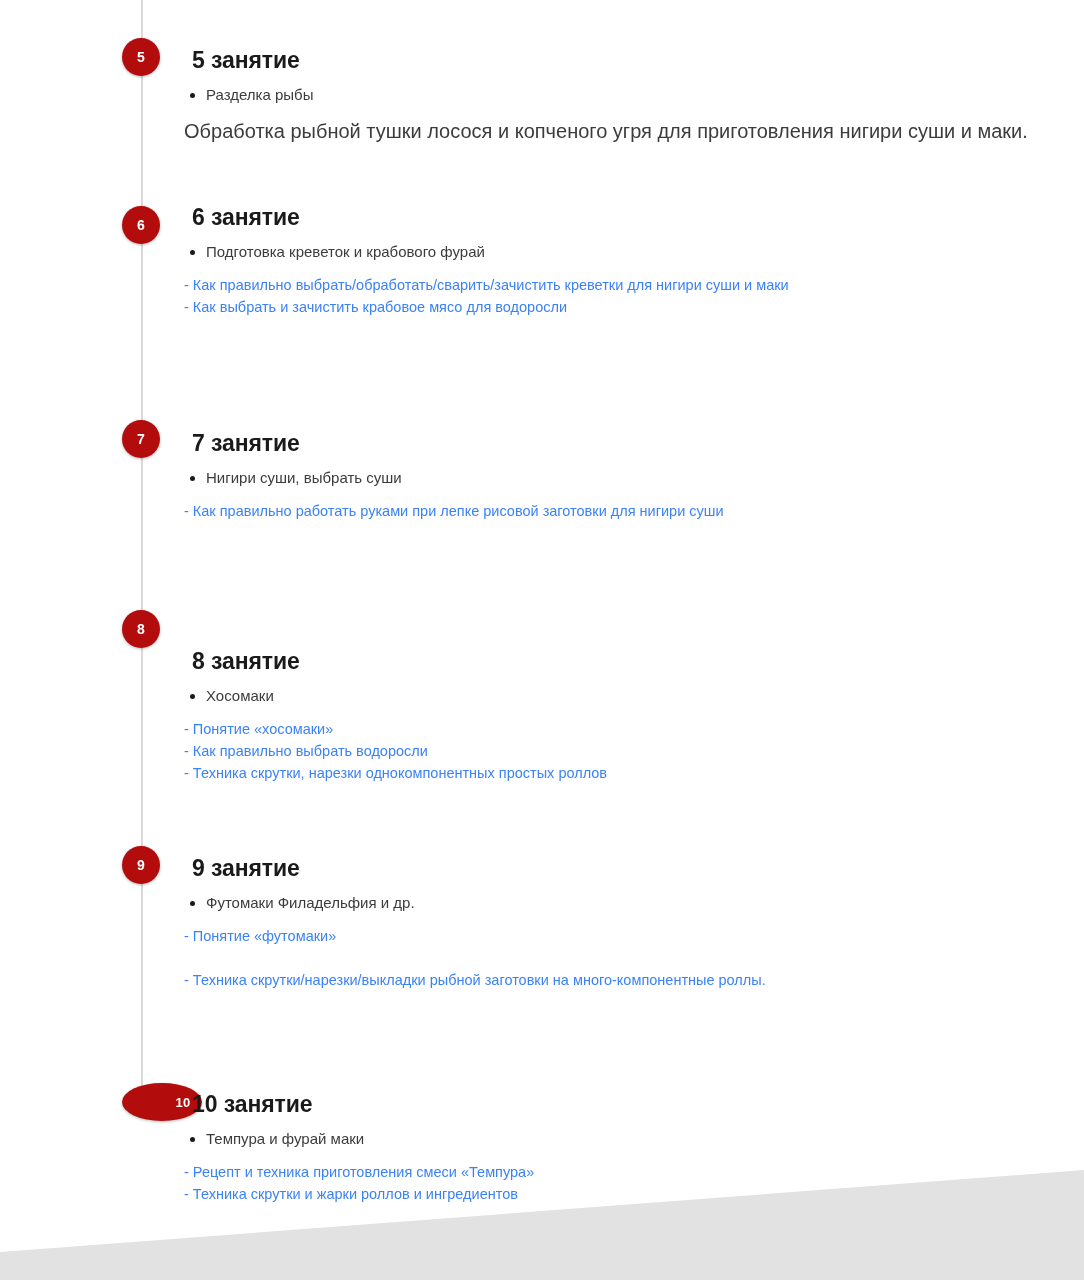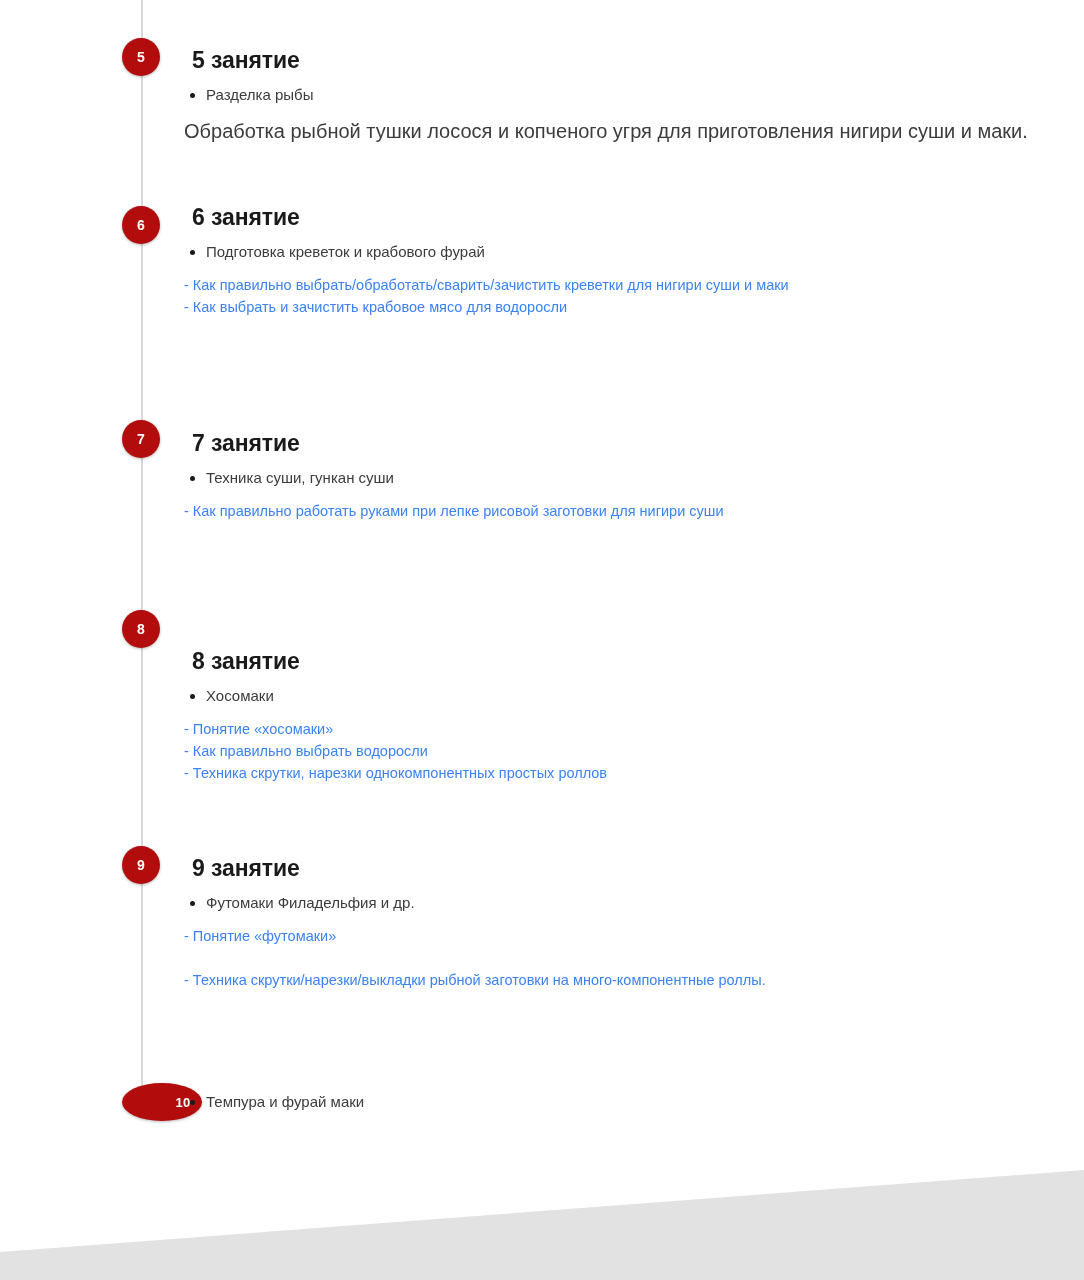--- a/index.html
+++ b/index.html
@@ -169,21 +169,21 @@
             <li>- Как правильно выбрать/обработать/сварить/зачистить креветки для нигири суши и маки</li>
             <li>- Как выбрать и зачистить крабовое мясо для водоросли</li>
           </ul>
         </div>
       </li>
       <li class="lesson-item" style="top: 0px;">
         <div class="lesson-badge" style="top: 420px;">7</div>
         <div class="lesson-body" style="top: 421px;">
           <h3 class="lesson-title">7 занятие</h3>
           <ul class="lesson-bullets">
-            <li>Техника суши, гункан суши</li>
+            <li>Нигири суши, выбрать суши</li>
           </ul>
           <ul class="lesson-notes">
             <li>- Как правильно работать руками при лепке рисовой заготовки для нигири суши</li>
           </ul>
         </div>
       </li>
       <li class="lesson-item" style="top: 0px;">
         <div class="lesson-badge" style="top: 610px;">8</div>
         <div class="lesson-body" style="top: 639px;">
           <h3 class="lesson-title">8 занятие</h3>
@@ -206,22 +206,27 @@
           </ul>
           <ul class="lesson-notes">
             <li>- Понятие «футомаки»</li>
             <li class="spaced-before">- Техника скрутки/нарезки/выкладки рыбной заготовки на много-компонентные роллы.</li>
           </ul>
         </div>
       </li>
       <li class="lesson-item" style="top: 0px;">
         <div class="lesson-badge wide-num" style="top: 1083px;">10</div>
         <div class="lesson-body" style="top: 1082px;">
+          <h3 class="lesson-title">10 занятие</h3>
           <ul class="lesson-bullets">
             <li>Темпура и фурай маки</li>
+          </ul>
+          <ul class="lesson-notes">
+            <li>- Рецепт и техника приготовления смеси «Темпура»</li>
+            <li>- Техника скрутки и жарки роллов и ингредиентов</li>
           </ul>
         </div>
       </li>
     </ul>
 
   <svg class="footer-wedge" viewBox="0 0 1084 110" preserveAspectRatio="none" xmlns="http://www.w3.org/2000/svg">
     <polygon points="0,110 1084,110 1084,0 0,82" fill="#e2e2e2"></polygon>
   </svg>
 
 </div>

